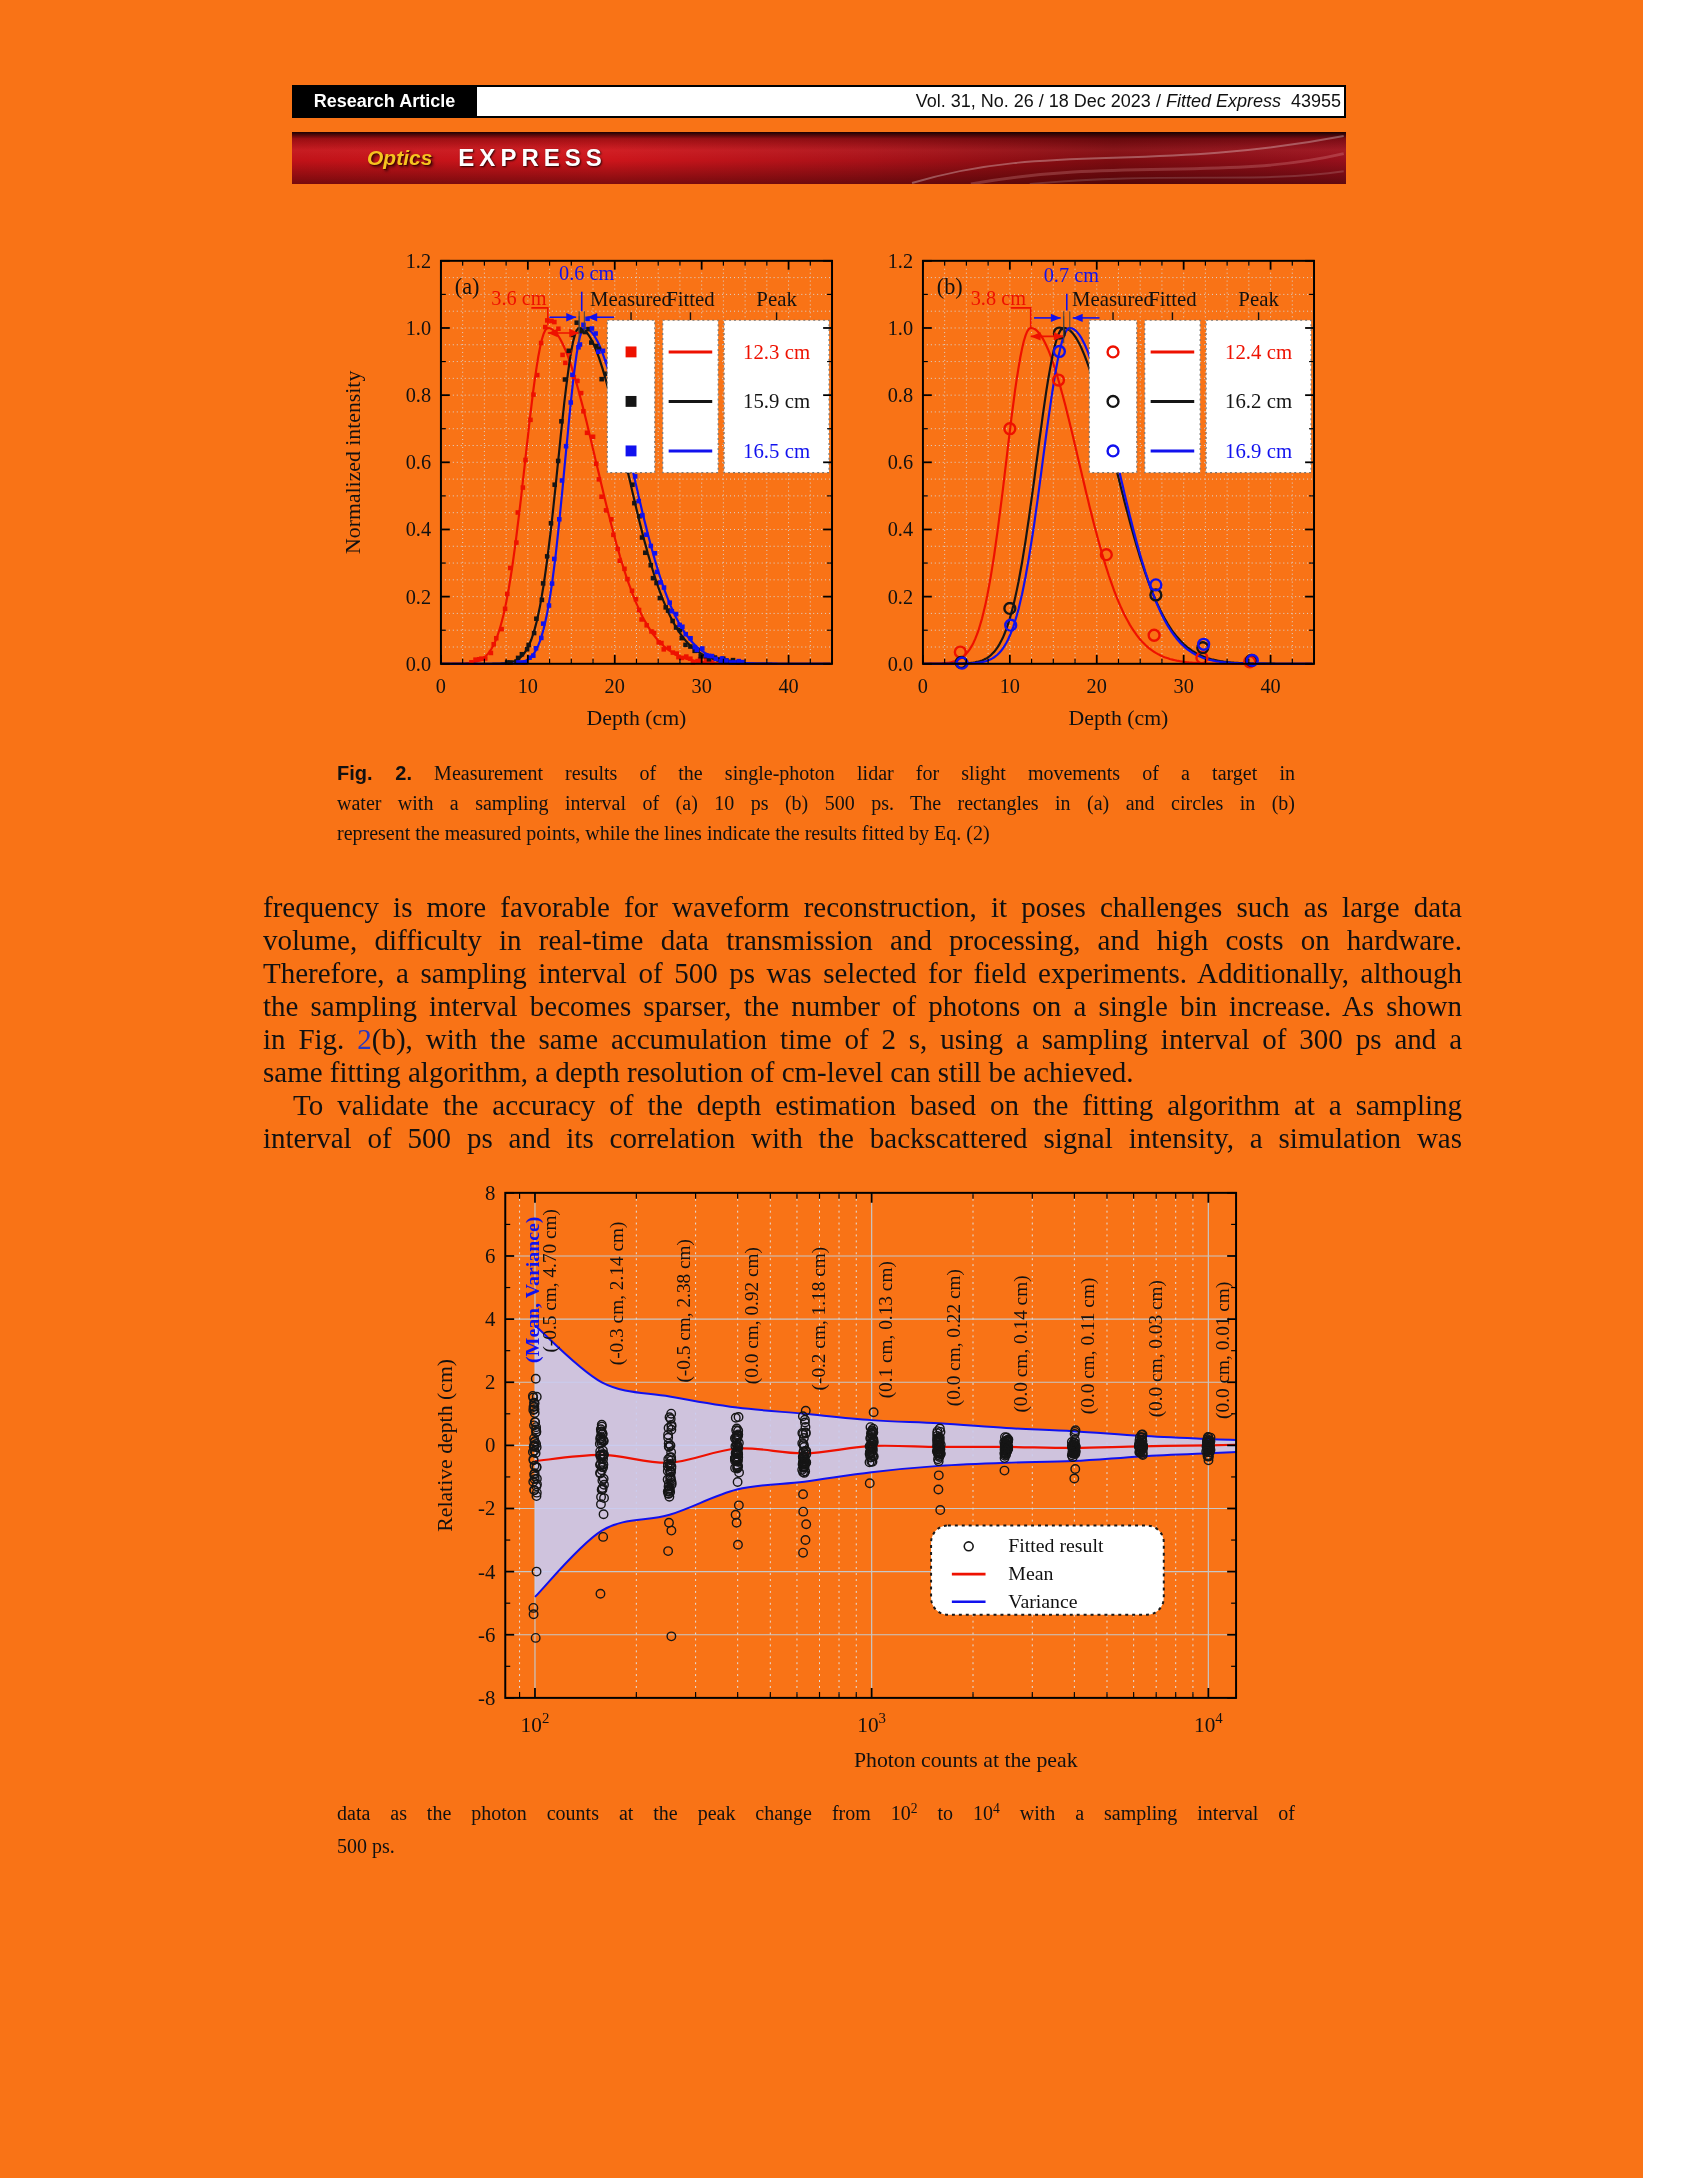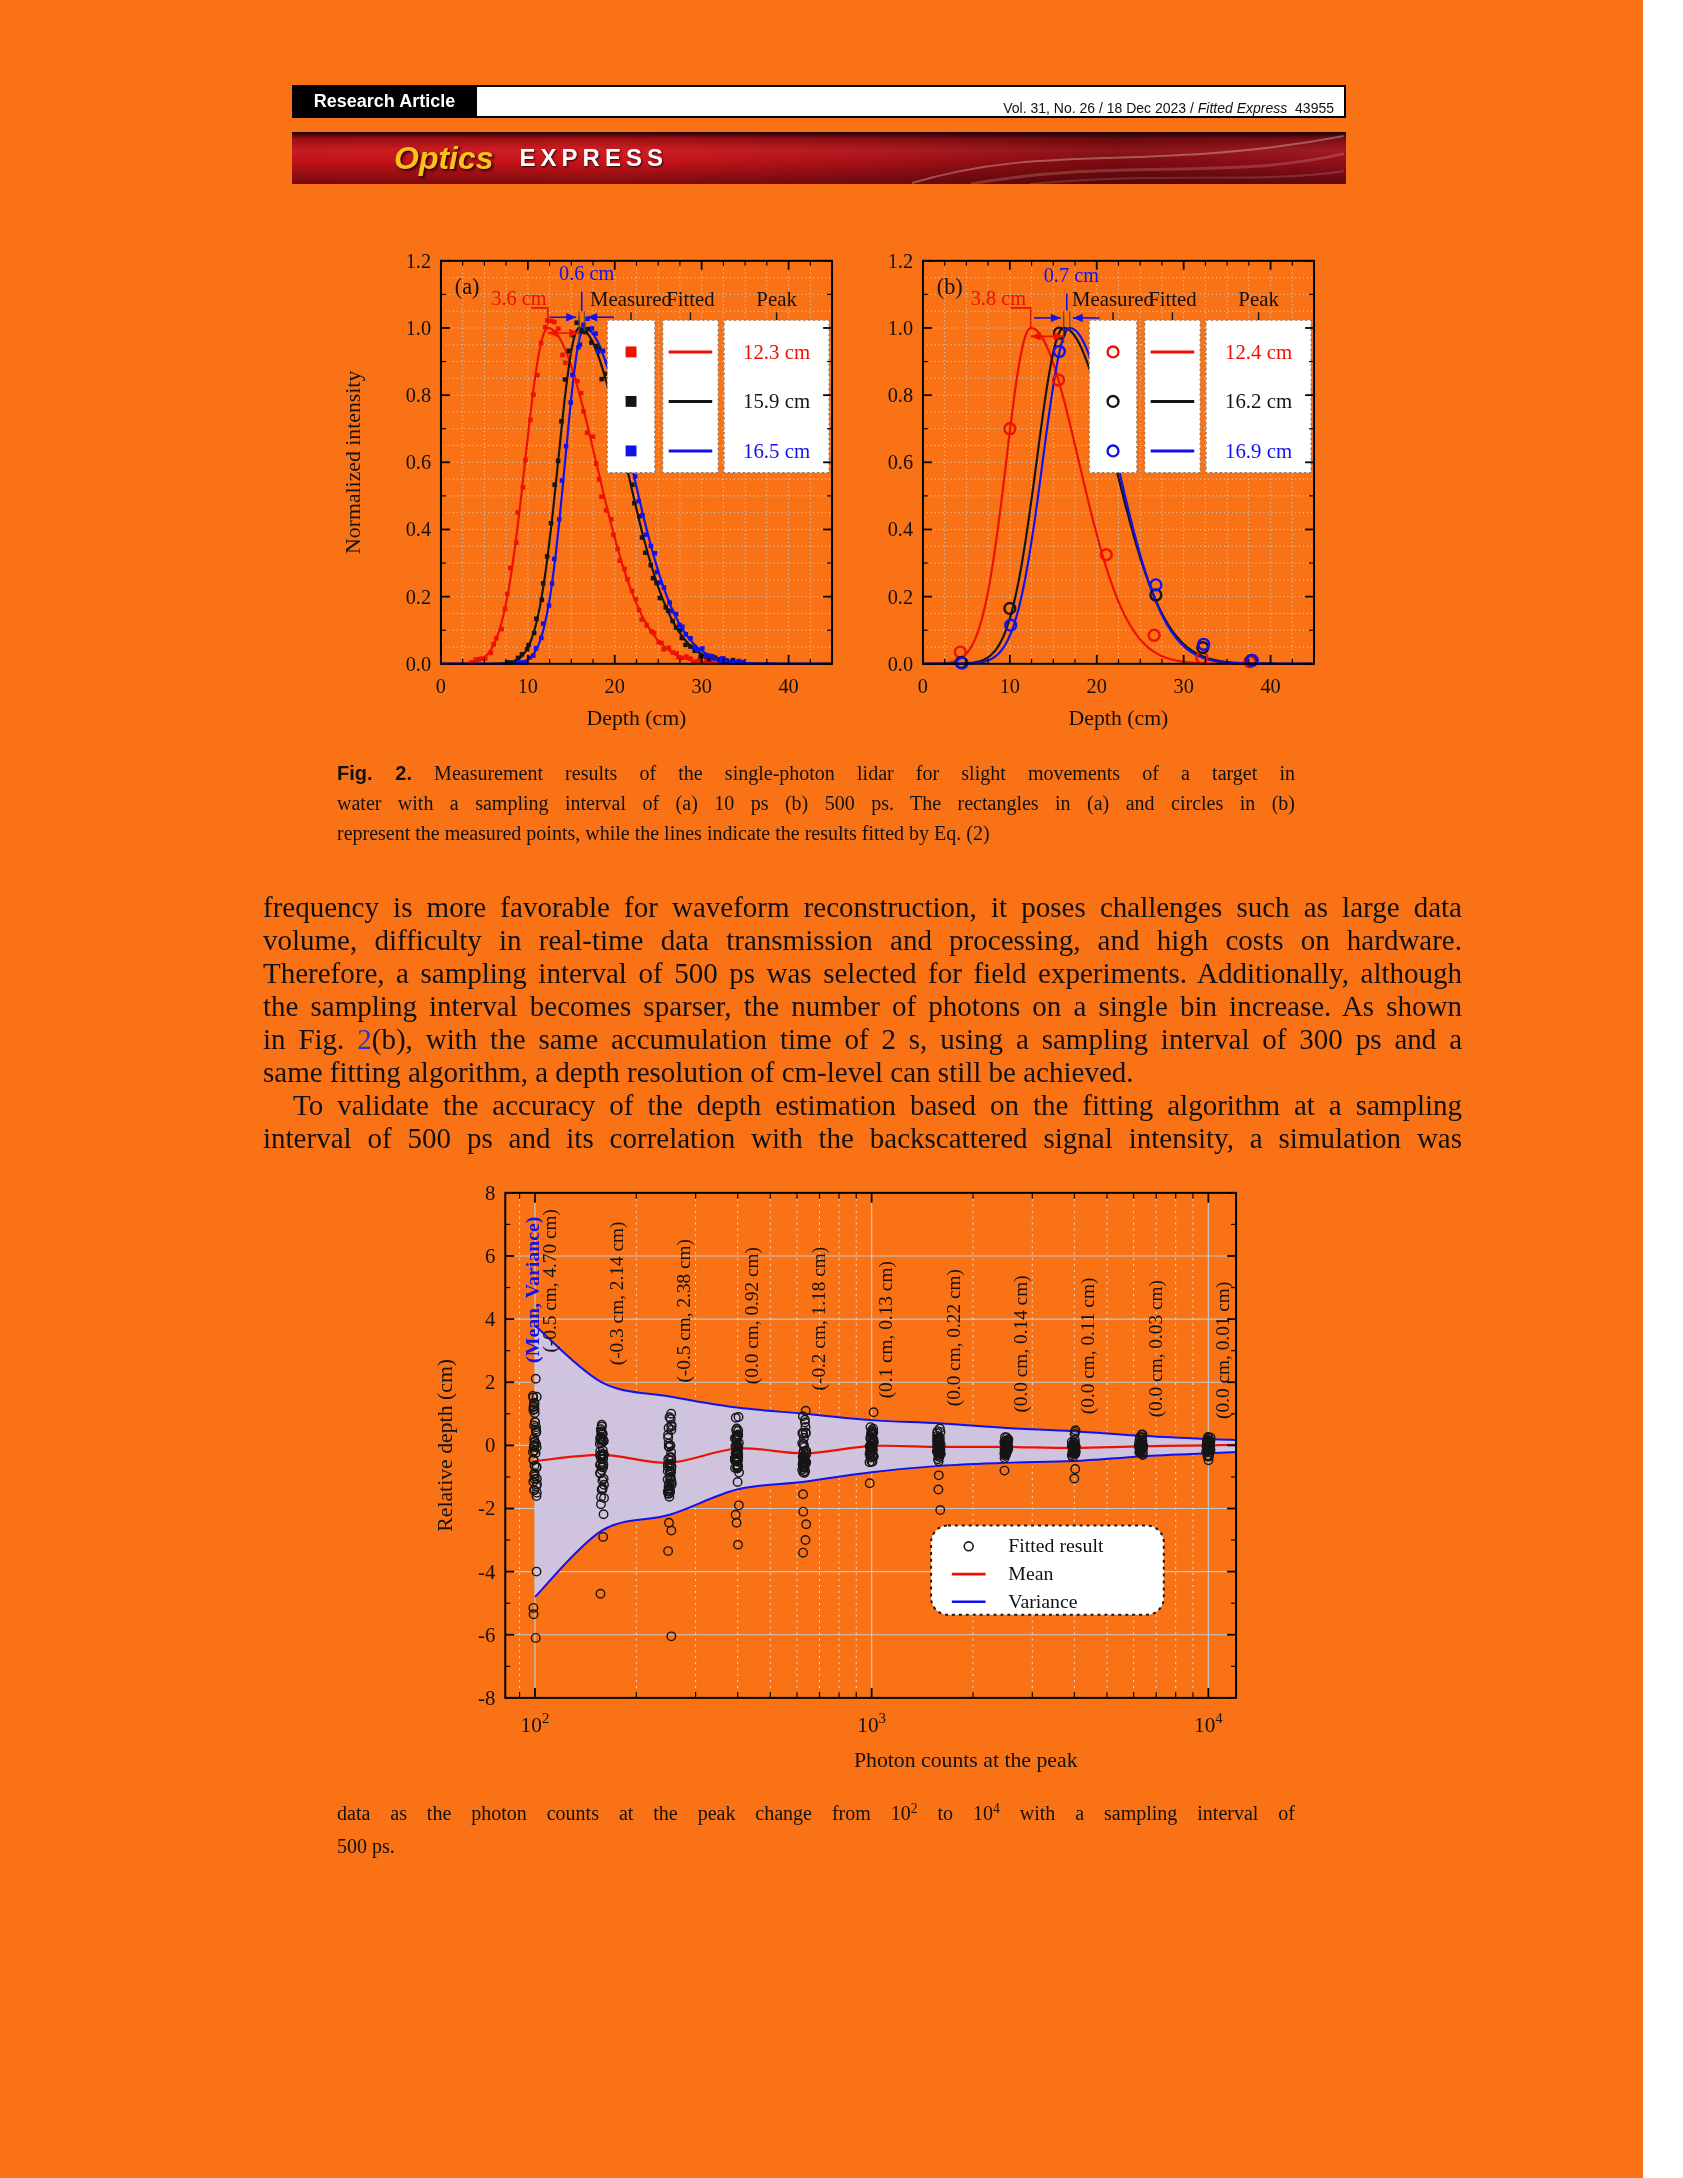--- a/index.html
+++ b/index.html
@@ -3,31 +3,31 @@
 <meta charset="utf-8">
 <style>
   html,body{margin:0;padding:0;background:#ffffff;}
   .page{position:relative;width:1643px;height:2178px;background:#f97316;overflow:hidden;
         font-family:"Liberation Serif",serif;color:#111;}
   
   .header-row{position:absolute;left:292px;top:85px;width:1054px;height:33px;display:flex;
               font-family:"Liberation Sans",sans-serif;}
   .badge{width:185px;background:#000;color:#fff;font-weight:bold;font-size:18px;
          display:flex;align-items:center;justify-content:center;}
-  .cite{flex:1;border:2px solid #000;border-left:none;background:#fff;display:flex;align-items:flex-end;
-        justify-content:flex-end;padding-right:10px;font-size:14px;white-space:pre;}
+  .cite{flex:1;border:2px solid #000;border-left:none;background:#fff;display:flex;align-items:center;
+        justify-content:flex-end;padding-right:3px;font-size:18px;white-space:pre;}
   
   .banner{position:absolute;left:292px;top:132px;width:1054px;height:52px;overflow:hidden;
           background:linear-gradient(90deg,#c01218 0%,#cc151b 30%,#a81118 55%,#7c0b10 78%,#96101c 100%);
           display:flex;align-items:center;}
   .banner:before{content:"";position:absolute;left:0;top:0;right:0;bottom:0;
           background:linear-gradient(180deg,rgba(15,0,0,.92) 0%,rgba(40,0,0,.25) 13%,rgba(255,120,120,.10) 35%,rgba(0,0,0,0) 55%,rgba(30,0,0,.45) 100%);}
   .banner .swoosh{position:absolute;right:0;top:0;height:52px;width:554px;}
-  .brand1{position:relative;margin-left:102px;font-family:"Liberation Sans",sans-serif;font-weight:bold;
-          font-style:italic;font-size:32px;color:#f6c31f;text-shadow:1px 1px 0 #4d0202,2px 2px 3px rgba(0,0,0,.7);}
+  .brand1{position:relative;margin-left:75px;font-family:"Liberation Sans",sans-serif;font-weight:bold;
+          font-style:italic;font-size:21px;color:#f6c31f;text-shadow:1px 1px 0 #4d0202,2px 2px 3px rgba(0,0,0,.7);}
   .brand2{position:relative;margin-left:26px;font-family:"Liberation Sans",sans-serif;font-weight:bold;
           font-size:24px;letter-spacing:5px;color:#fff;text-shadow:1px 1px 2px rgba(0,0,0,.8);}
   
   .caption{position:absolute;left:337px;width:958px;font-size:20px;line-height:30px;}
   .cap-line{text-align:justify;text-align-last:justify;}
   .cap-line.last{text-align:left;text-align-last:left;}
   .cap-label{font-family:"Liberation Sans",sans-serif;font-weight:bold;}
   .sup{font-size:0.68em;position:relative;top:-0.5em;}
   
   .body-text{position:absolute;left:263px;top:891px;width:1199px;font-size:29px;line-height:33px;}

